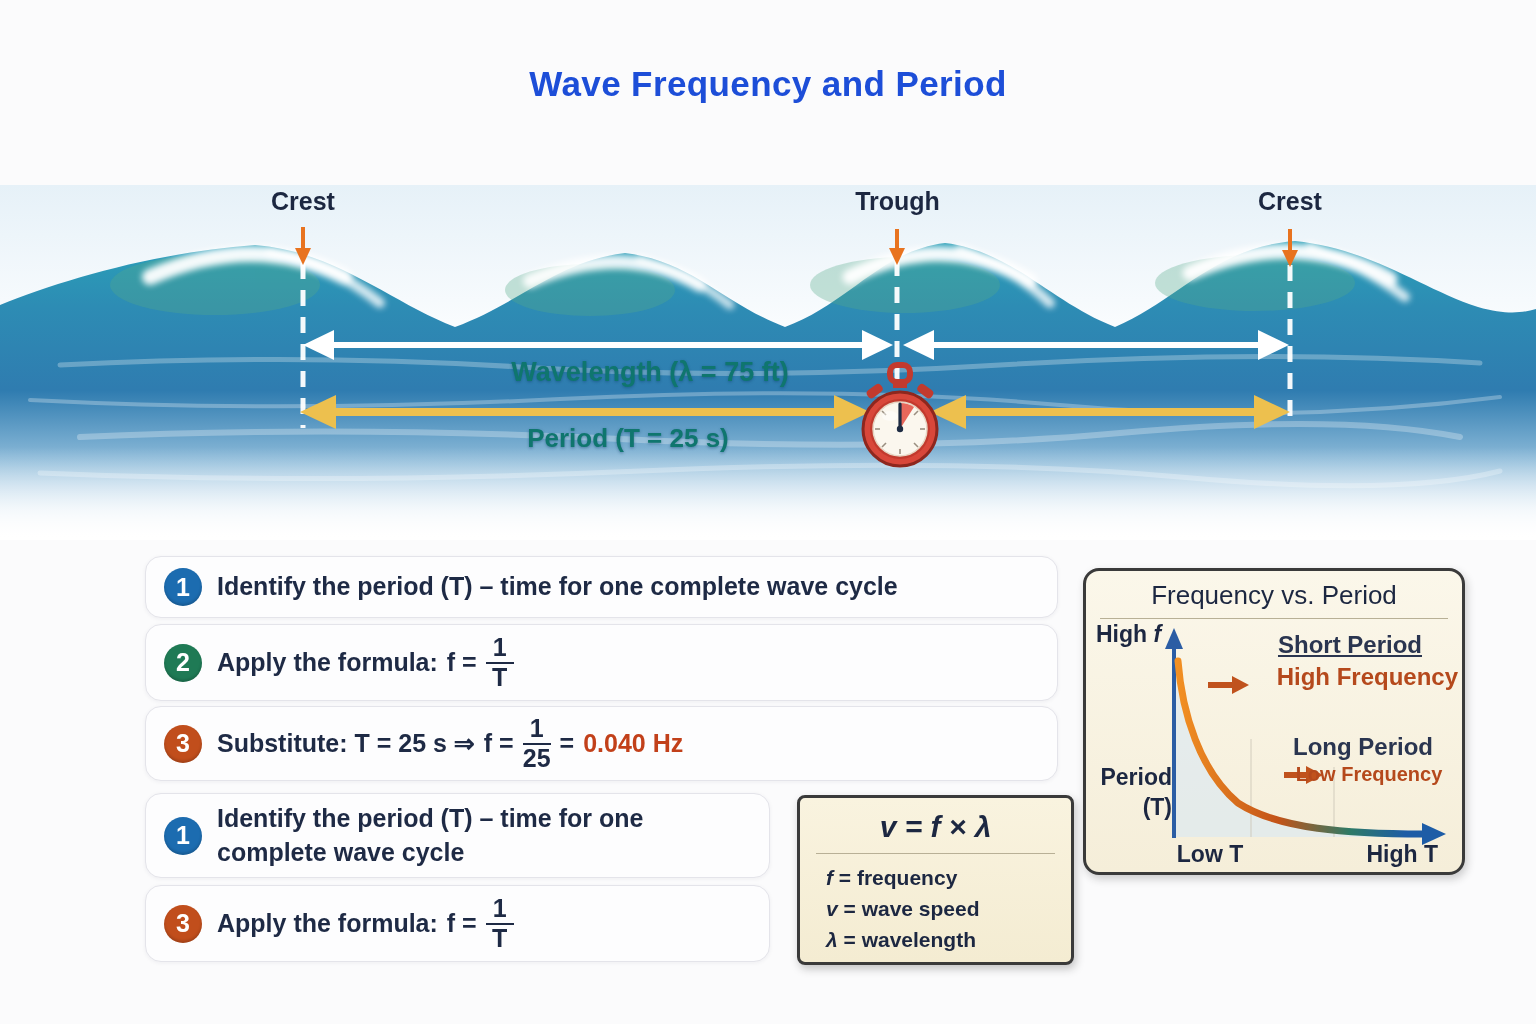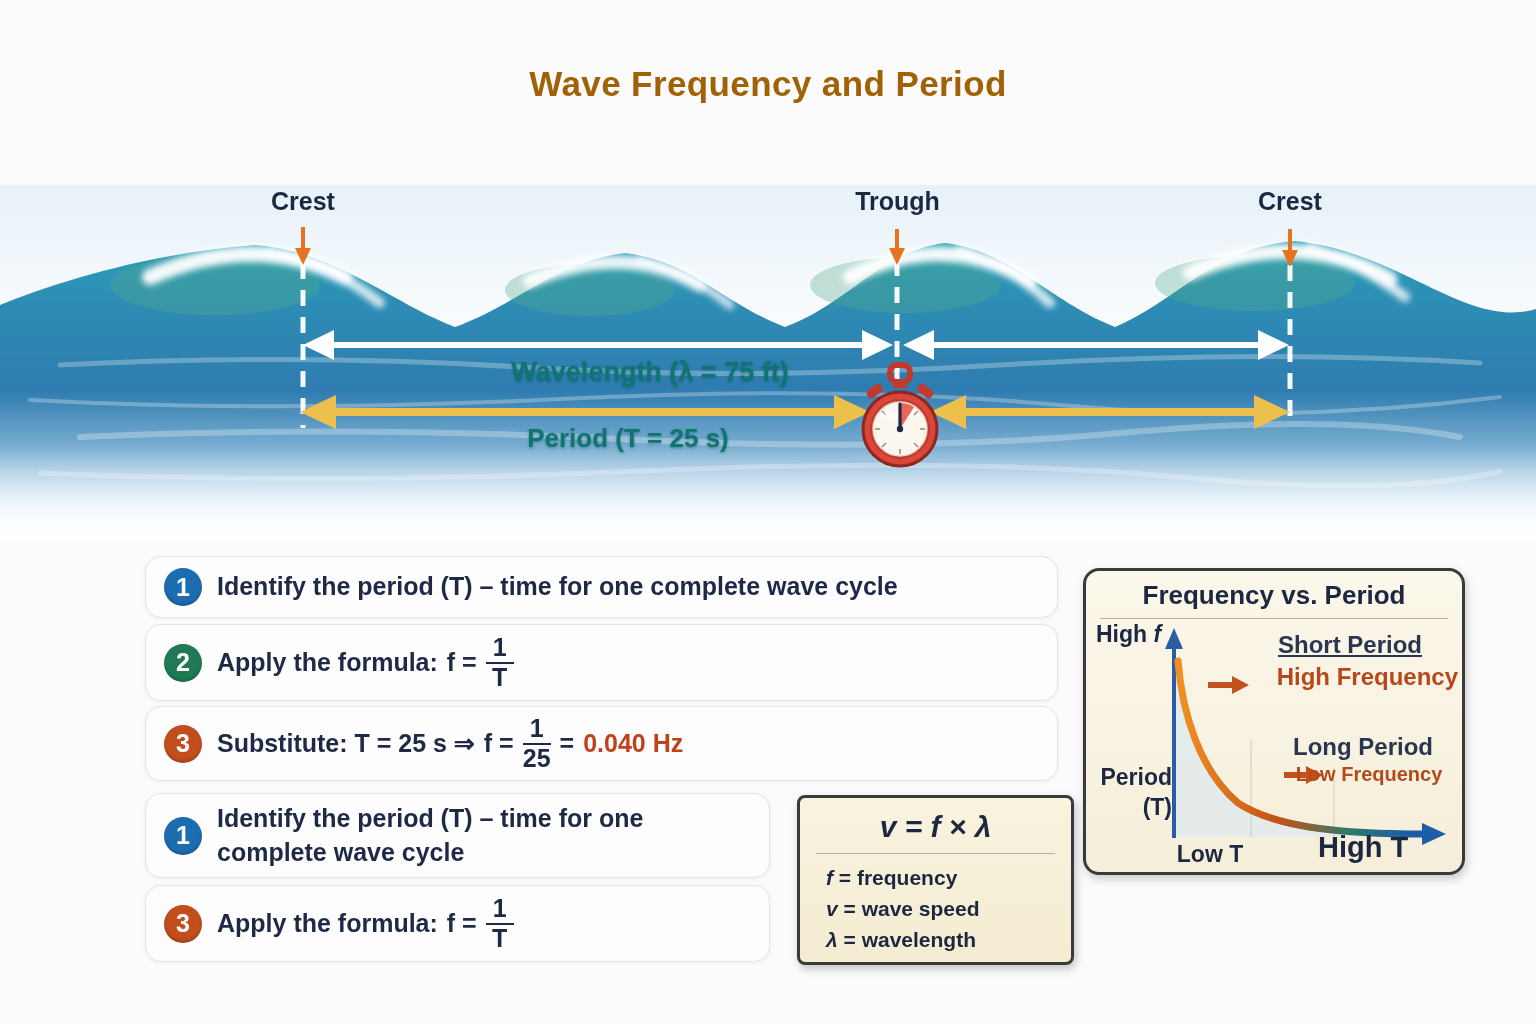--- a/index.html
+++ b/index.html
@@ -7,21 +7,21 @@
     width:1536px;height:1024px;position:relative;overflow:hidden;
     background:#fbfbfc;
     font-family:"Liberation Sans",sans-serif;
     color:#1e2a45;
   }
   .abs{position:absolute;}
 
   
   .page-title{
     left:0;right:0;top:64px;text-align:center;
-    font-size:35px;font-weight:700;color:#a16207;letter-spacing:.4px;
+    font-size:35px;font-weight:700;color:#1d4ed8;letter-spacing:.4px;
   }
 
   
   .scene{left:0;top:185px;width:1536px;height:355px;padding-left:16px;}
   .scene svg{position:absolute;left:0;top:0;}
   .crest-label{
     top:2px;text-align:center;font-size:25px;font-weight:700;color:#1c2741;z-index:4;
   }
   .measure-text{
     z-index:4;text-align:center;color:#0f766e;font-weight:700;
@@ -67,28 +67,28 @@
   .formula-lines .sym{font-style:italic;font-weight:700;}
 
   
   .chart-box{
     left:1083px;top:568px;width:382px;height:307px;box-sizing:border-box;
     background:linear-gradient(180deg,#fbf7ea,#f5eed9);
     border:3px solid #3a3a3a;border-radius:16px;
     box-shadow:2px 4px 8px rgba(30,30,30,.22);
     overflow:hidden;
   }
-  .chart-title{text-align:center;font-size:26px;font-weight:700;color:#1c2741;margin-top:9px;}
+  .chart-title{text-align:center;font-size:26px;font-weight:400;color:#1c2741;margin-top:9px;}
   .chart-divider{border-top:1.5px solid #b8b096;margin:7px 14px 0;}
   .chart-label{position:absolute;color:#1c2741;font-weight:700;}
   .lbl-highf{left:10px;top:50px;font-size:23px;}
   .lbl-highf .sym{font-style:italic;}
   .lbl-period{left:2px;top:192px;width:84px;text-align:right;font-size:23px;line-height:1.3;}
   .lbl-lowt{left:64px;top:270px;width:120px;text-align:center;font-size:23px;}
-  .lbl-hight{left:232px;top:260px;width:120px;text-align:left;font-size:29px;}
+  .lbl-hight{left:232px;top:270px;width:120px;text-align:right;font-size:23px;}
   .ann-dark{color:#2a3550;font-weight:700;}
   .ann-orange{color:#b5491c;font-weight:700;}
   .ann1-l1{left:136px;top:60px;width:200px;text-align:right;font-size:24px;text-decoration:underline;}
   .ann1-l2{left:112px;top:92px;width:260px;text-align:right;font-size:24px;}
   .ann2-l1{left:182px;top:162px;width:190px;text-align:center;font-size:24px;}
   .ann2-l2{left:188px;top:192px;width:190px;text-align:center;font-size:20px;}
 </style>
 </head>
 <body>
 

